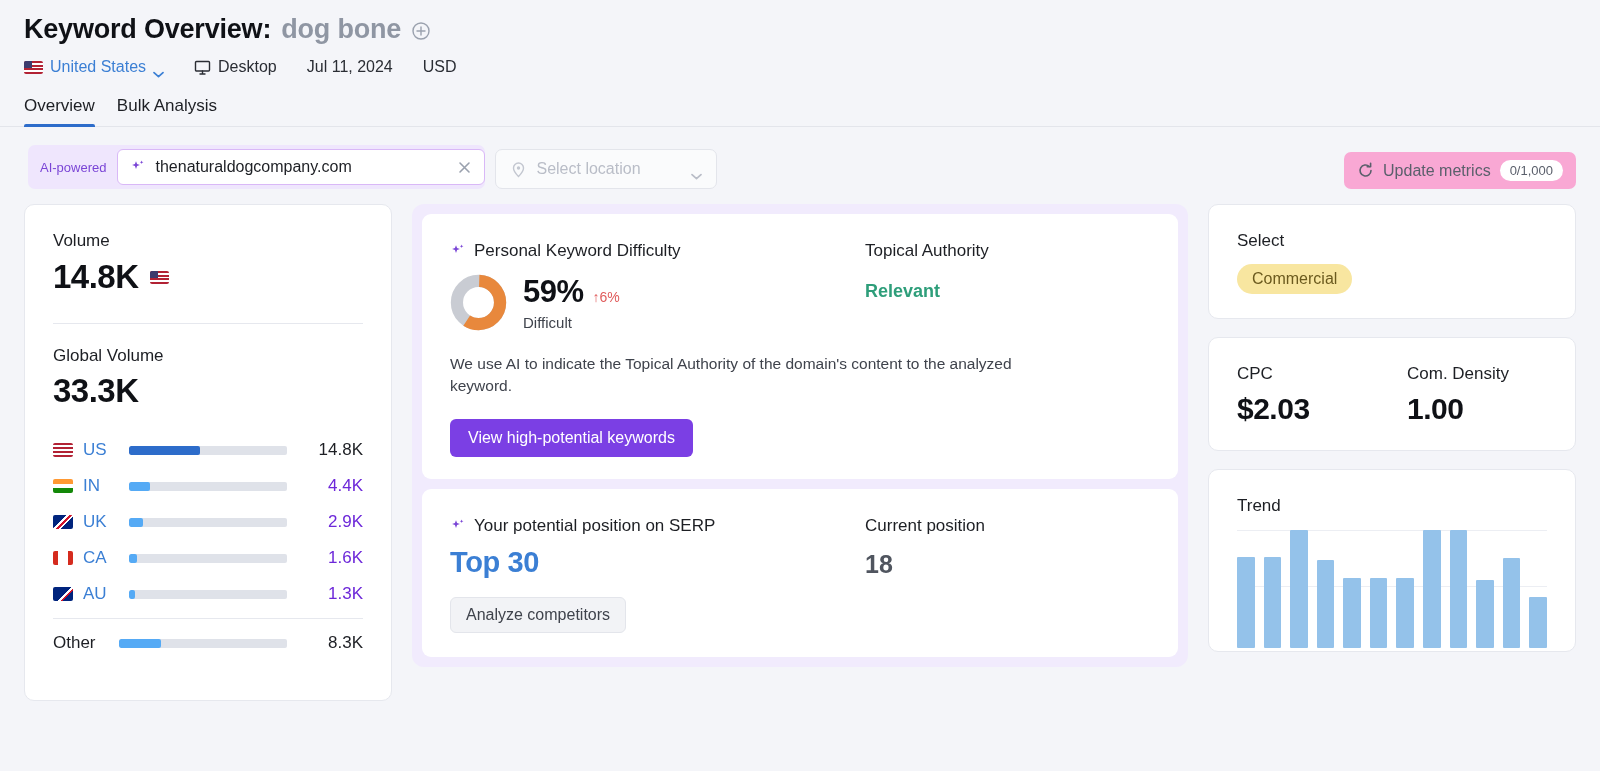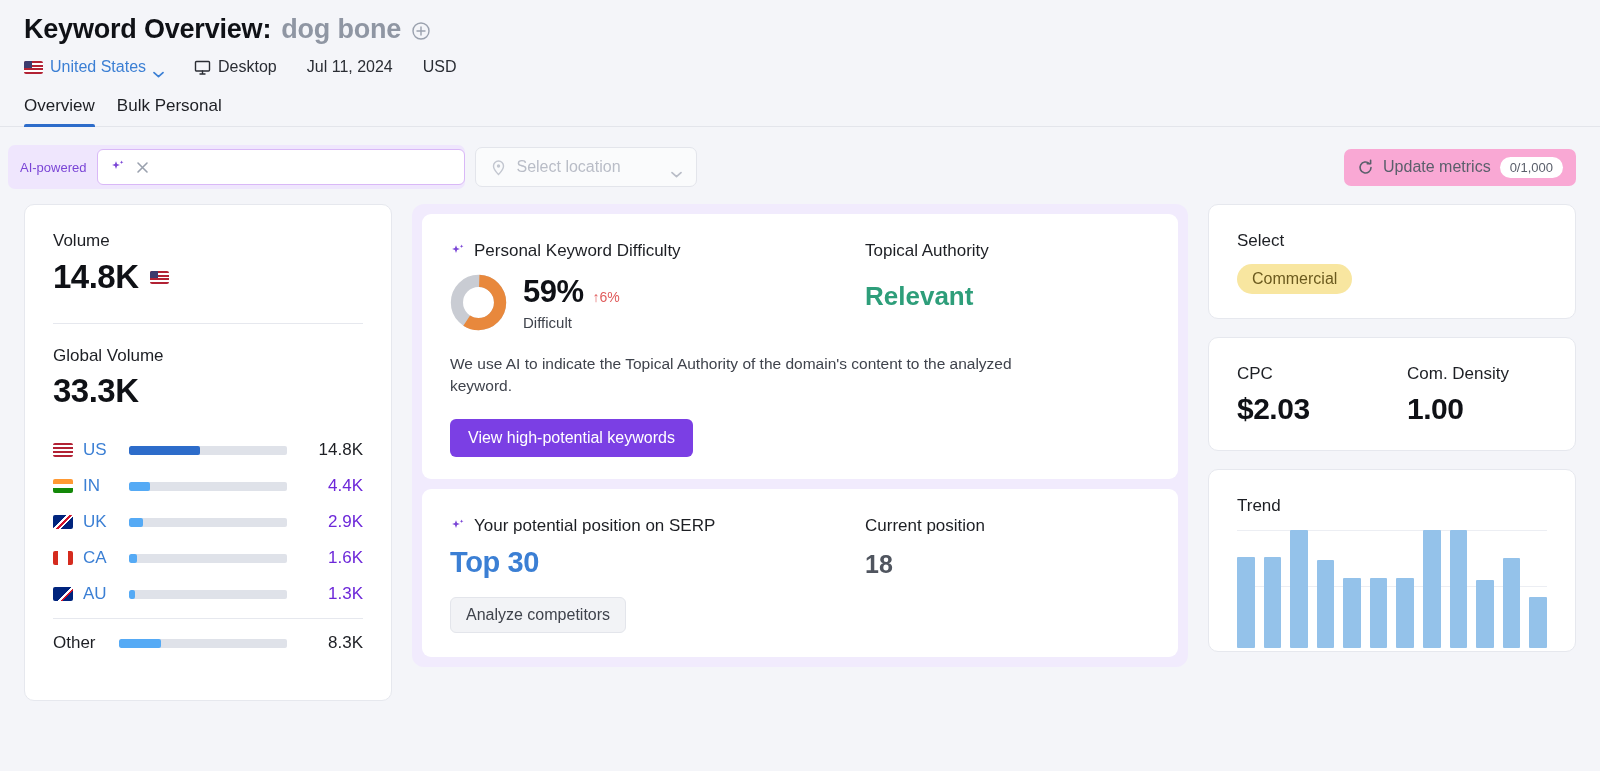--- a/index.html
+++ b/index.html
@@ -41,21 +41,21 @@
   .tabs-wrap { margin-top: 20px; border-bottom: 1px solid #e3e5eb; padding: 0 24px; }
   .tabs { display: flex; gap: 22px; }
   .tab { font-size: 17px; padding: 0 0 10px 0; color: #1d1f24; cursor: pointer; position: relative; }
   .tab.active { font-weight: normal; }
   .tab.active::after {
     content:""; position:absolute; left:0; right:0; bottom:-1px; height:3px;
     background:#2d6cca; border-radius:2px 2px 0 0;
   }
 
   
-  .filter-bar { display: flex; align-items: center; padding: 18px 24px 0 8px; }
+  .filter-bar { display: flex; align-items: flex-end; padding: 18px 24px 0 28px; }
   .ai-group {
     display: flex; align-items: center;
     background: #efe6fd; border-radius: 7px; padding: 4px 0 4px 0;
   }
   .ai-badge { font-size: 13px; color: #7a45d6; padding: 0 11px 0 12px; white-space: nowrap; }
   .domain-input {
     display: flex; align-items: center; gap: 9px;
     background: #ffffff; border: 1px solid #d9b8f7; border-radius: 6px;
     height: 36px; padding: 0 12px; min-width: 368px;
   }
@@ -122,21 +122,21 @@
 
   .donut-row { display:flex; align-items:center; gap:16px; margin-top:13px; }
   .donut { width:57px; height:57px; flex:0 0 57px; }
   .pct-block { }
   .pct-line { display:flex; align-items:baseline; gap:9px; }
   .pct { font-size:31px; font-weight:bold; color:#0f1116; letter-spacing:-0.5px; }
   .delta { font-size:14px; color:#e05c5c; }
   .diff-label { font-size:15px; color:#3f434c; margin-top:4px; }
 
   .ta-block { padding-top: 0; }
-  .ta-value { font-size:26px; font-weight:bold; color:#2e9e7a; margin-top:20px; }
+  .ta-value { font-size:18px; font-weight:bold; color:#2e9e7a; margin-top:20px; }
 
   .desc { font-size:15.5px; color:#3f434c; line-height:1.42; margin-top:22px; max-width:600px; }
 
   .purple-btn {
     display:inline-block; margin-top:22px; background:#7b3fe4; color:#fff;
     font-size:16px; padding:10px 18px; border-radius:6px; border:none; cursor:pointer;
     font-family:"Liberation Sans", sans-serif;
   }
 
   .serp-card { padding: 27px 28px 24px 28px; margin-top: 10px; }
@@ -204,34 +204,35 @@
     <span class="meta-sep"></span>
     <div class="meta-item">Jul 11, 2024</div>
     <span class="meta-sep"></span>
     <div class="meta-item">USD</div>
   </div>
 </div>
 
 <div class="tabs-wrap">
   <div class="tabs">
     <div class="tab active">Overview</div>
-    <div class="tab">Bulk Personal</div>
+    <div class="tab">Bulk Analysis</div>
   </div>
 </div>
 
 <div class="filter-bar">
   <div class="ai-group">
     <span class="ai-badge">AI-powered</span>
     <div class="domain-input">
       <span class="sparkle">
         <svg viewBox="0 0 16 16" fill="currentColor">
           <path d="M6 2.2l1.05 2.8L9.9 6.05 7.05 7.1 6 9.9 4.95 7.1 2.1 6.05 4.95 5z"></path>
           <path d="M11.6 1.4l.5 1.35 1.35.5-1.35.5-.5 1.35-.5-1.35-1.35-.5 1.35-.5z"></path>
         </svg>
       </span>
+      <span class="domain-text">thenaturaldogcompany.com</span>
       <span class="x-icon">
         <svg viewBox="0 0 15 15" fill="none" stroke="currentColor" stroke-width="1.6">
           <path d="M3 3l9 9M12 3l-9 9" stroke-linecap="round"></path>
         </svg>
       </span>
     </div>
   </div>
 
   <div class="location-select">
     <span class="pin-icon">

